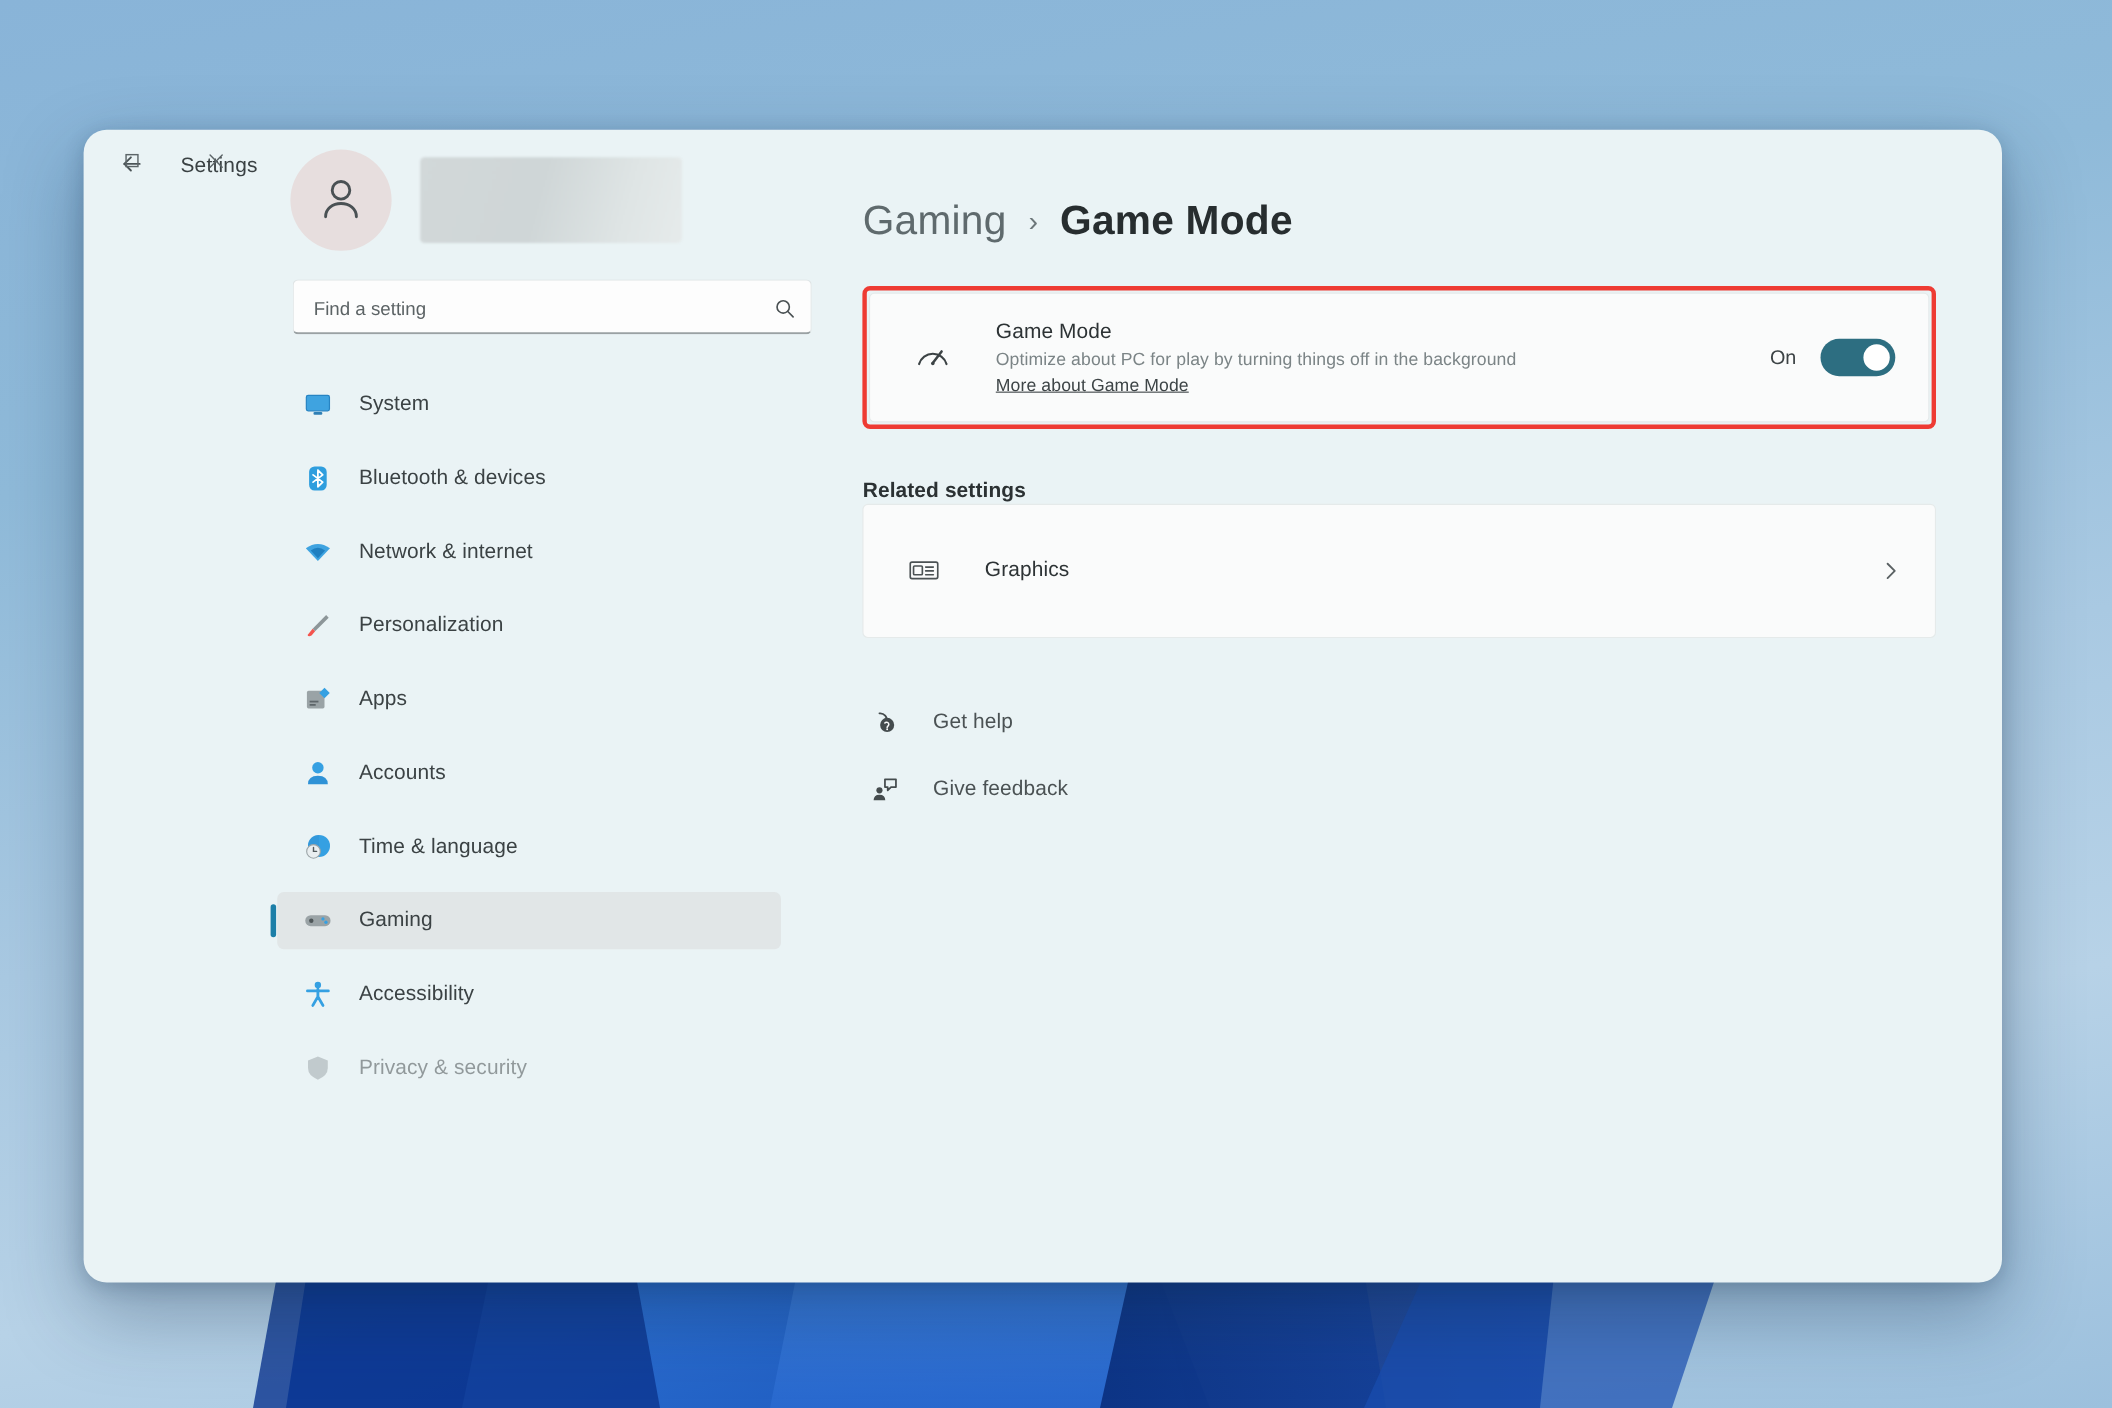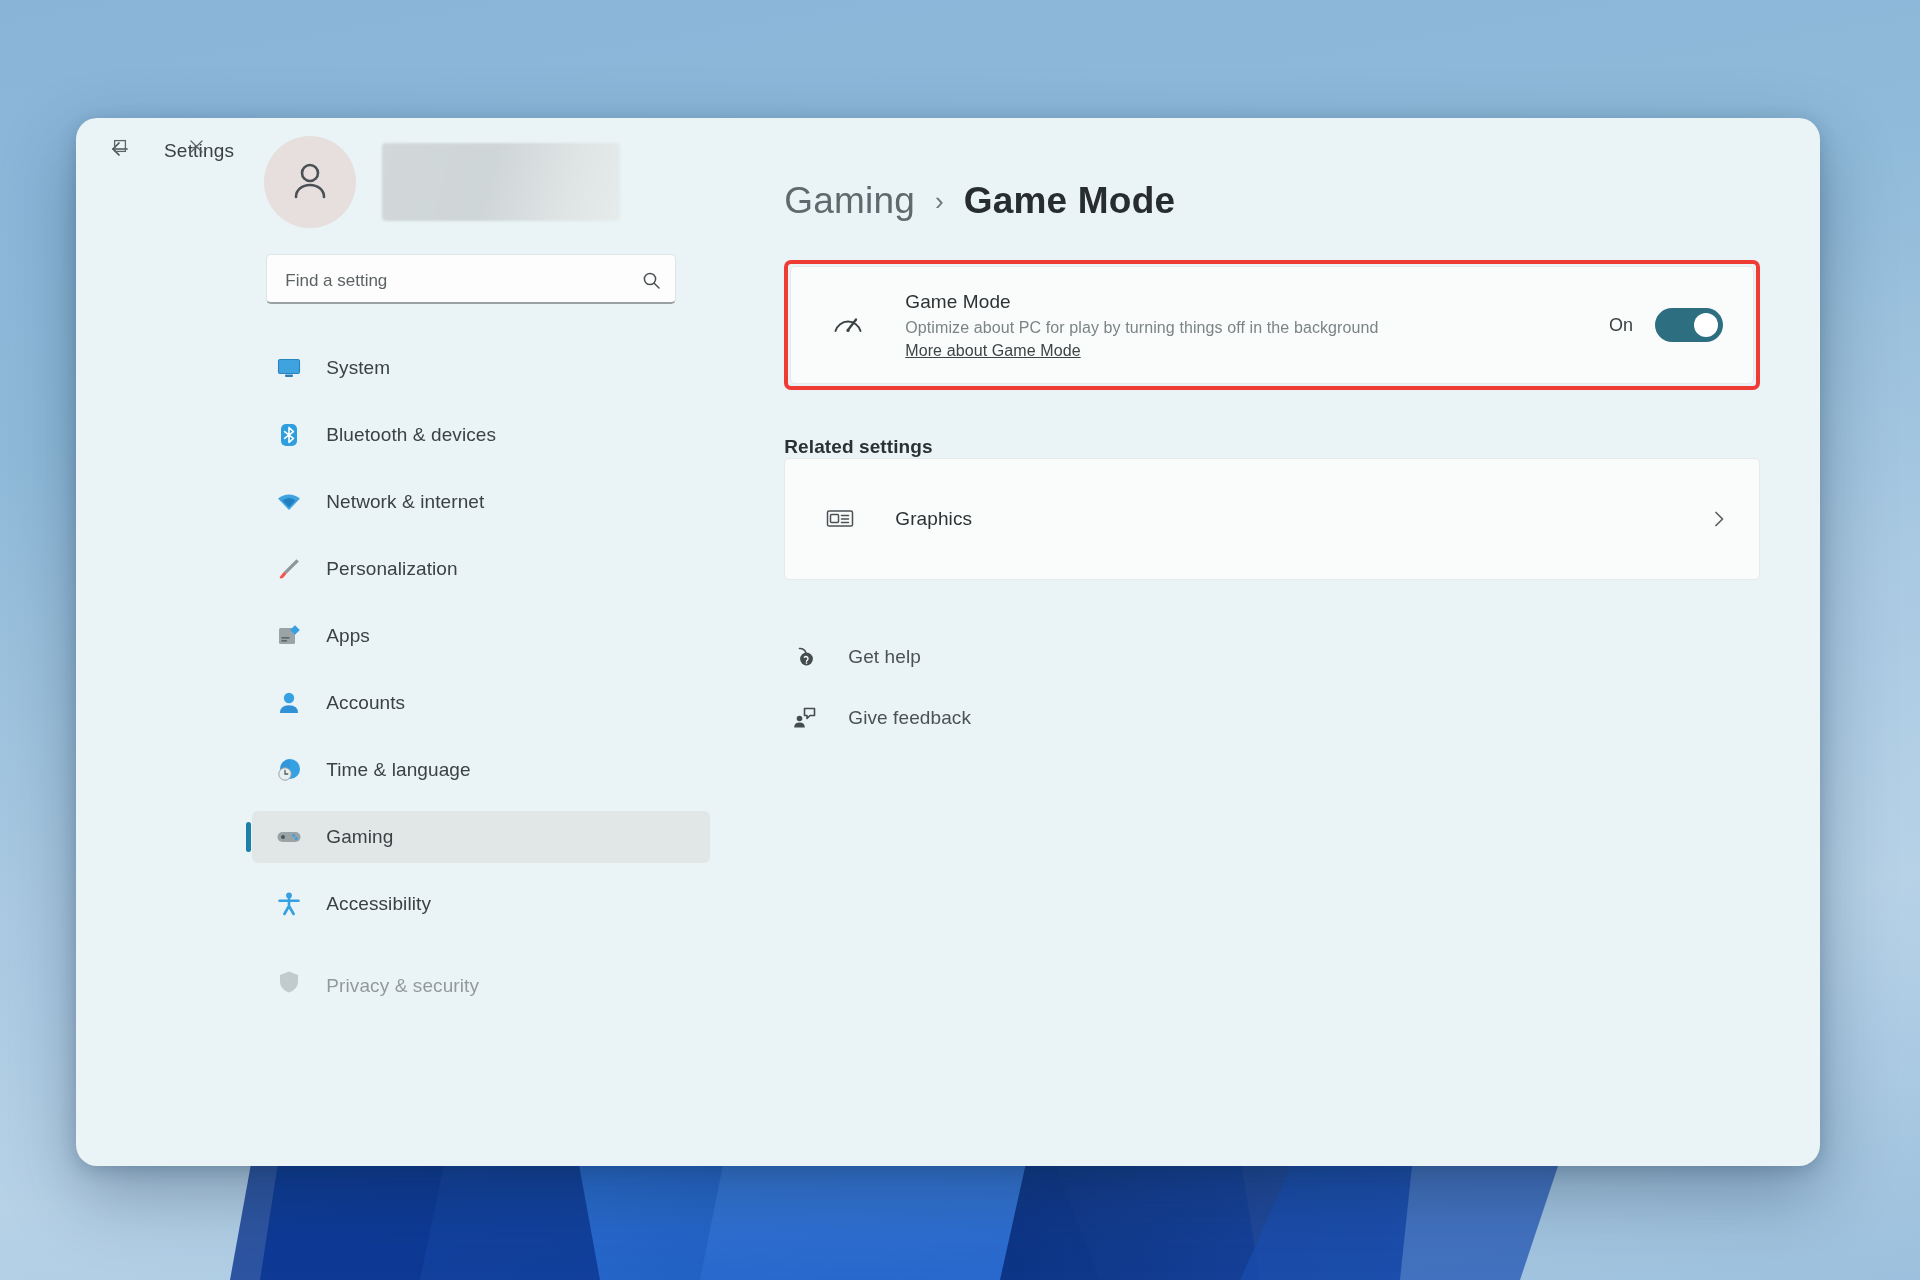--- a/index.html
+++ b/index.html
@@ -100,21 +100,21 @@
   .account-redacted {
     margin-left: 26px;
     width: 238px; height: 78px;
     border-radius: 4px;
     background: linear-gradient(105deg, #d2d8d9 0%, #cfd6d7 45%, #dfe5e5 78%, #e6ebeb 100%);
     filter: blur(1.2px);
   }
 
   .search-wrap {
     margin: 8px 0 0 32px;
-    width: 410px; height: 50px;
+    width: 472px; height: 50px;
     background: #fdfdfd;
     border-radius: 5px;
     border: 1px solid #dfe4e5;
     border-bottom: 2px solid #9aa1a3;
     display: flex;
     align-items: center;
     padding: 4px 14px 0 18px;
   }
   .search-input {
     flex: 1;
@@ -152,21 +152,21 @@
     width: 30px; height: 30px;
     flex: none;
     display: flex; align-items: center; justify-content: center;
     margin-right: 22px;
   }
   .nav-label {
     font-size: 19px;
     color: #3b4244;
     letter-spacing: .1px;
   }
-  .nav-item.cut { opacity: .5; align-items: flex-end; }
+  .nav-item.cut { opacity: .5; }
 
   
   .content {
     flex: 1;
     min-width: 0;
     padding: 62px 60px 0 60px;
   }
   .breadcrumb {
     display: flex;
     align-items: center;

